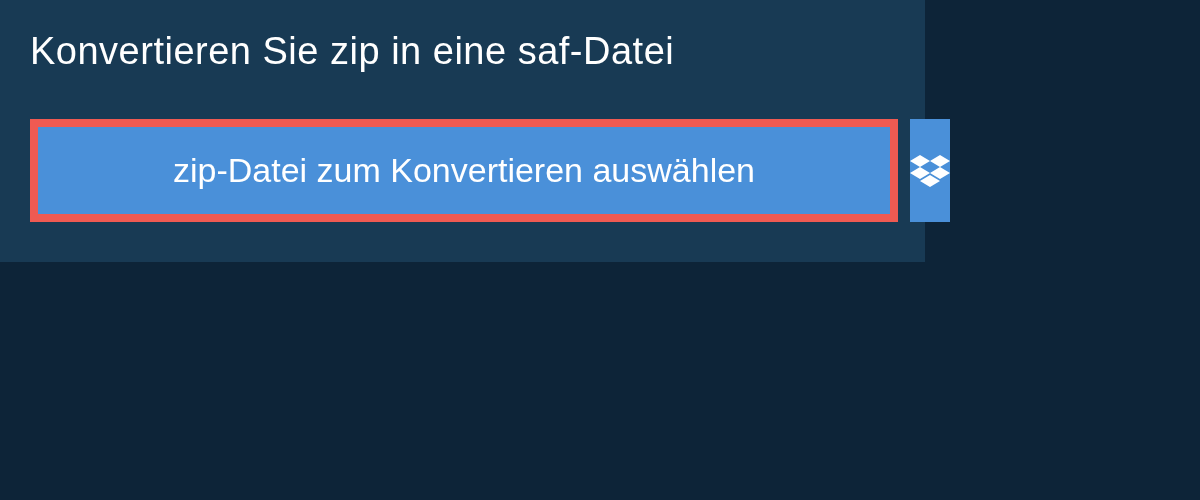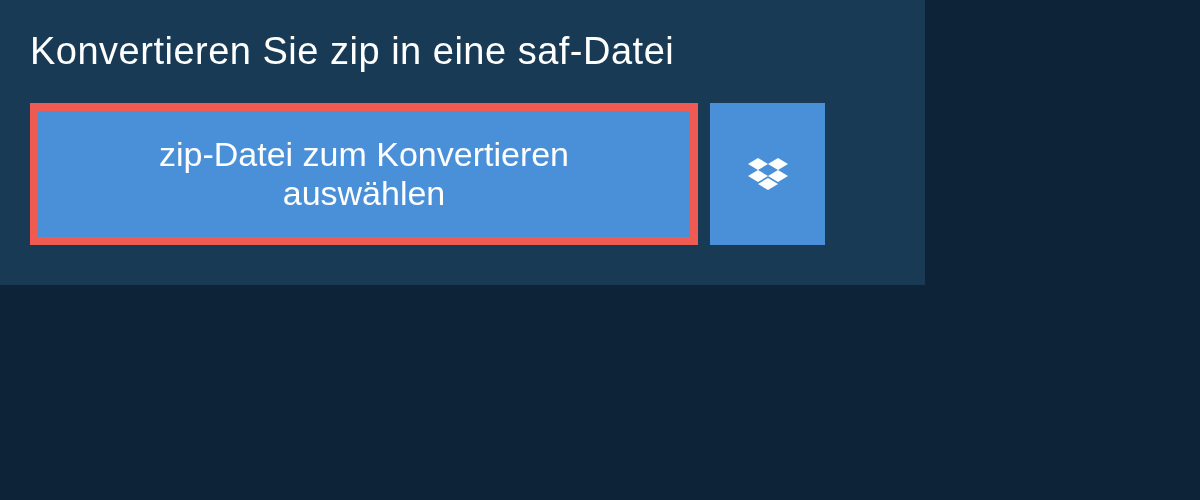--- a/index.html
+++ b/index.html
@@ -14,21 +14,21 @@
       font-family: -apple-system, BlinkMacSystemFont, "Segoe UI", Arial, sans-serif;
       overflow: hidden;
     }
     .panel {
       background-color: #183a54;
       padding: 30px 30px 40px 30px;
       width: 925px;
     }
     .title-section {
       background-color: #183a54;
-      padding: 0 0 30px 0;
+      padding: 0 0 46px 0;
       display: inline-block;
     }
     .title {
       color: #ffffff;
       font-size: 38px;
       font-weight: 400;
       letter-spacing: 0.5px;
     }
     .button-row {
       display: flex;
@@ -38,21 +38,21 @@
     .select-file-button {
       background-color: #4a90d9;
       border: 8px solid #ef5a52;
       color: #ffffff;
       font-size: 34px;
       font-weight: 400;
       padding: 24px 40px;
       cursor: pointer;
       text-align: center;
       flex: 0 0 auto;
-      width: 668px;
+      width: 868px;
       display: flex;
       align-items: center;
       justify-content: center;
     }
     .dropbox-button {
       background-color: #4a90d9;
       border: none;
       color: #ffffff;
       cursor: pointer;
       width: 115px;

